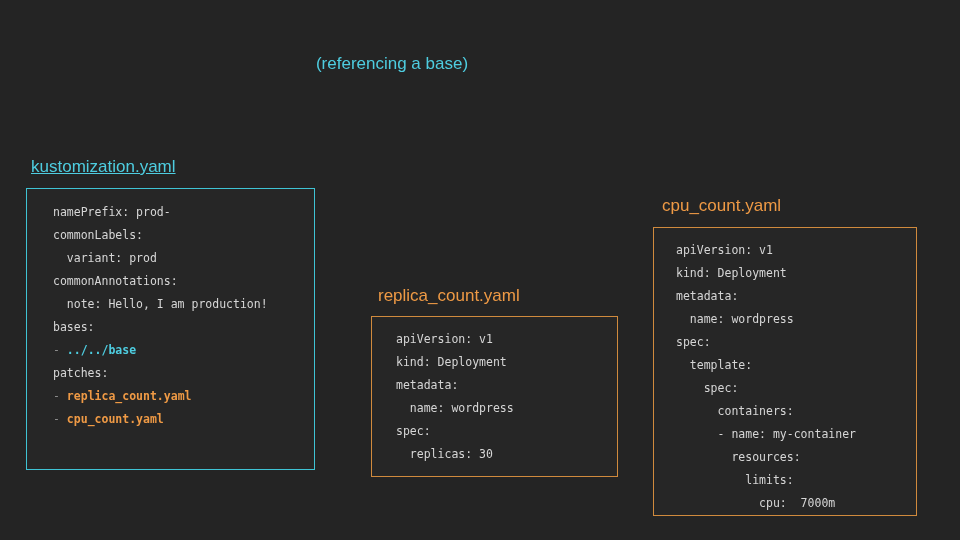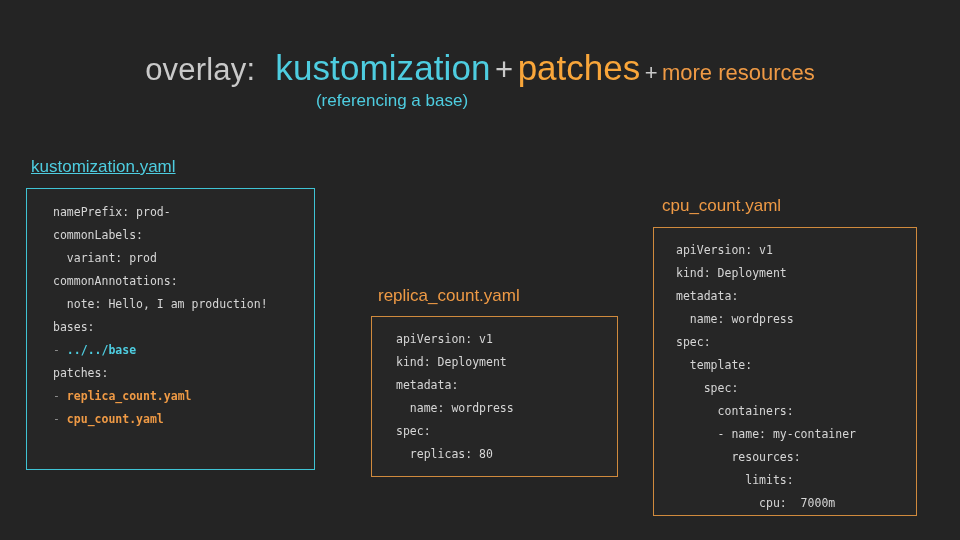--- a/index.html
+++ b/index.html
@@ -111,41 +111,34 @@
   #panel-cpu .panel-box {
     left: 653px; top: 227px; width: 264px; height: 289px;
     border-color: #d08a3d;
   }
   #panel-cpu .code { position: absolute; left: 22px; top: 11px; }
 </style>
 </head>
 <body>
 
 <div id="title-block">
-  <div id="title-line">
-    <span class="t-overlay">overlay:</span><span class="t-gap"></span><span class="t-kustomization">kustomization</span>
-    <span class="t-plus">+</span>
-    <span class="t-patches">patches</span>
-    <span class="t-plus2">+</span>
-    <span class="t-more">more resources</span>
-  </div>
   <div id="subtitle">(referencing a base)</div>
 </div>
 
 <div class="panel" id="panel-kustomization">
   <div class="panel-label">kustomization.yaml</div>
   <div class="panel-box">
     <div class="code"><div class="code-line"><span>namePrefix: prod-</span></div><div class="code-line"><span>commonLabels:</span></div><div class="code-line"><span>  variant: prod</span></div><div class="code-line"><span>commonAnnotations:</span></div><div class="code-line"><span>  note: Hello, I am production!</span></div><div class="code-line"><span>bases:</span></div><div class="code-line"><span class="dash">- </span><span class="hl-cyan">../../base</span></div><div class="code-line"><span>patches:</span></div><div class="code-line"><span class="dash">- </span><span class="hl-orange">replica_count.yaml</span></div><div class="code-line"><span class="dash">- </span><span class="hl-orange">cpu_count.yaml</span></div></div>
   </div>
 </div>
 
 <div class="panel" id="panel-replica">
   <div class="panel-label">replica_count.yaml</div>
   <div class="panel-box">
-    <div class="code"><div class="code-line"><span>apiVersion: v1</span></div><div class="code-line"><span>kind: Deployment</span></div><div class="code-line"><span>metadata:</span></div><div class="code-line"><span>  name: wordpress</span></div><div class="code-line"><span>spec:</span></div><div class="code-line"><span>  replicas: 80</span></div></div>
+    <div class="code"><div class="code-line"><span>apiVersion: v1</span></div><div class="code-line"><span>kind: Deployment</span></div><div class="code-line"><span>metadata:</span></div><div class="code-line"><span>  name: wordpress</span></div><div class="code-line"><span>spec:</span></div><div class="code-line"><span>  replicas: 30</span></div></div>
   </div>
 </div>
 
 <div class="panel" id="panel-cpu">
   <div class="panel-label">cpu_count.yaml</div>
   <div class="panel-box">
     <div class="code"><div class="code-line"><span>apiVersion: v1</span></div><div class="code-line"><span>kind: Deployment</span></div><div class="code-line"><span>metadata:</span></div><div class="code-line"><span>  name: wordpress</span></div><div class="code-line"><span>spec:</span></div><div class="code-line"><span>  template:</span></div><div class="code-line"><span>    spec:</span></div><div class="code-line"><span>      containers:</span></div><div class="code-line"><span>      - name: my-container</span></div><div class="code-line"><span>        resources:</span></div><div class="code-line"><span>          limits:</span></div><div class="code-line"><span>            cpu:  7000m</span></div></div>
   </div>
 </div>
 

